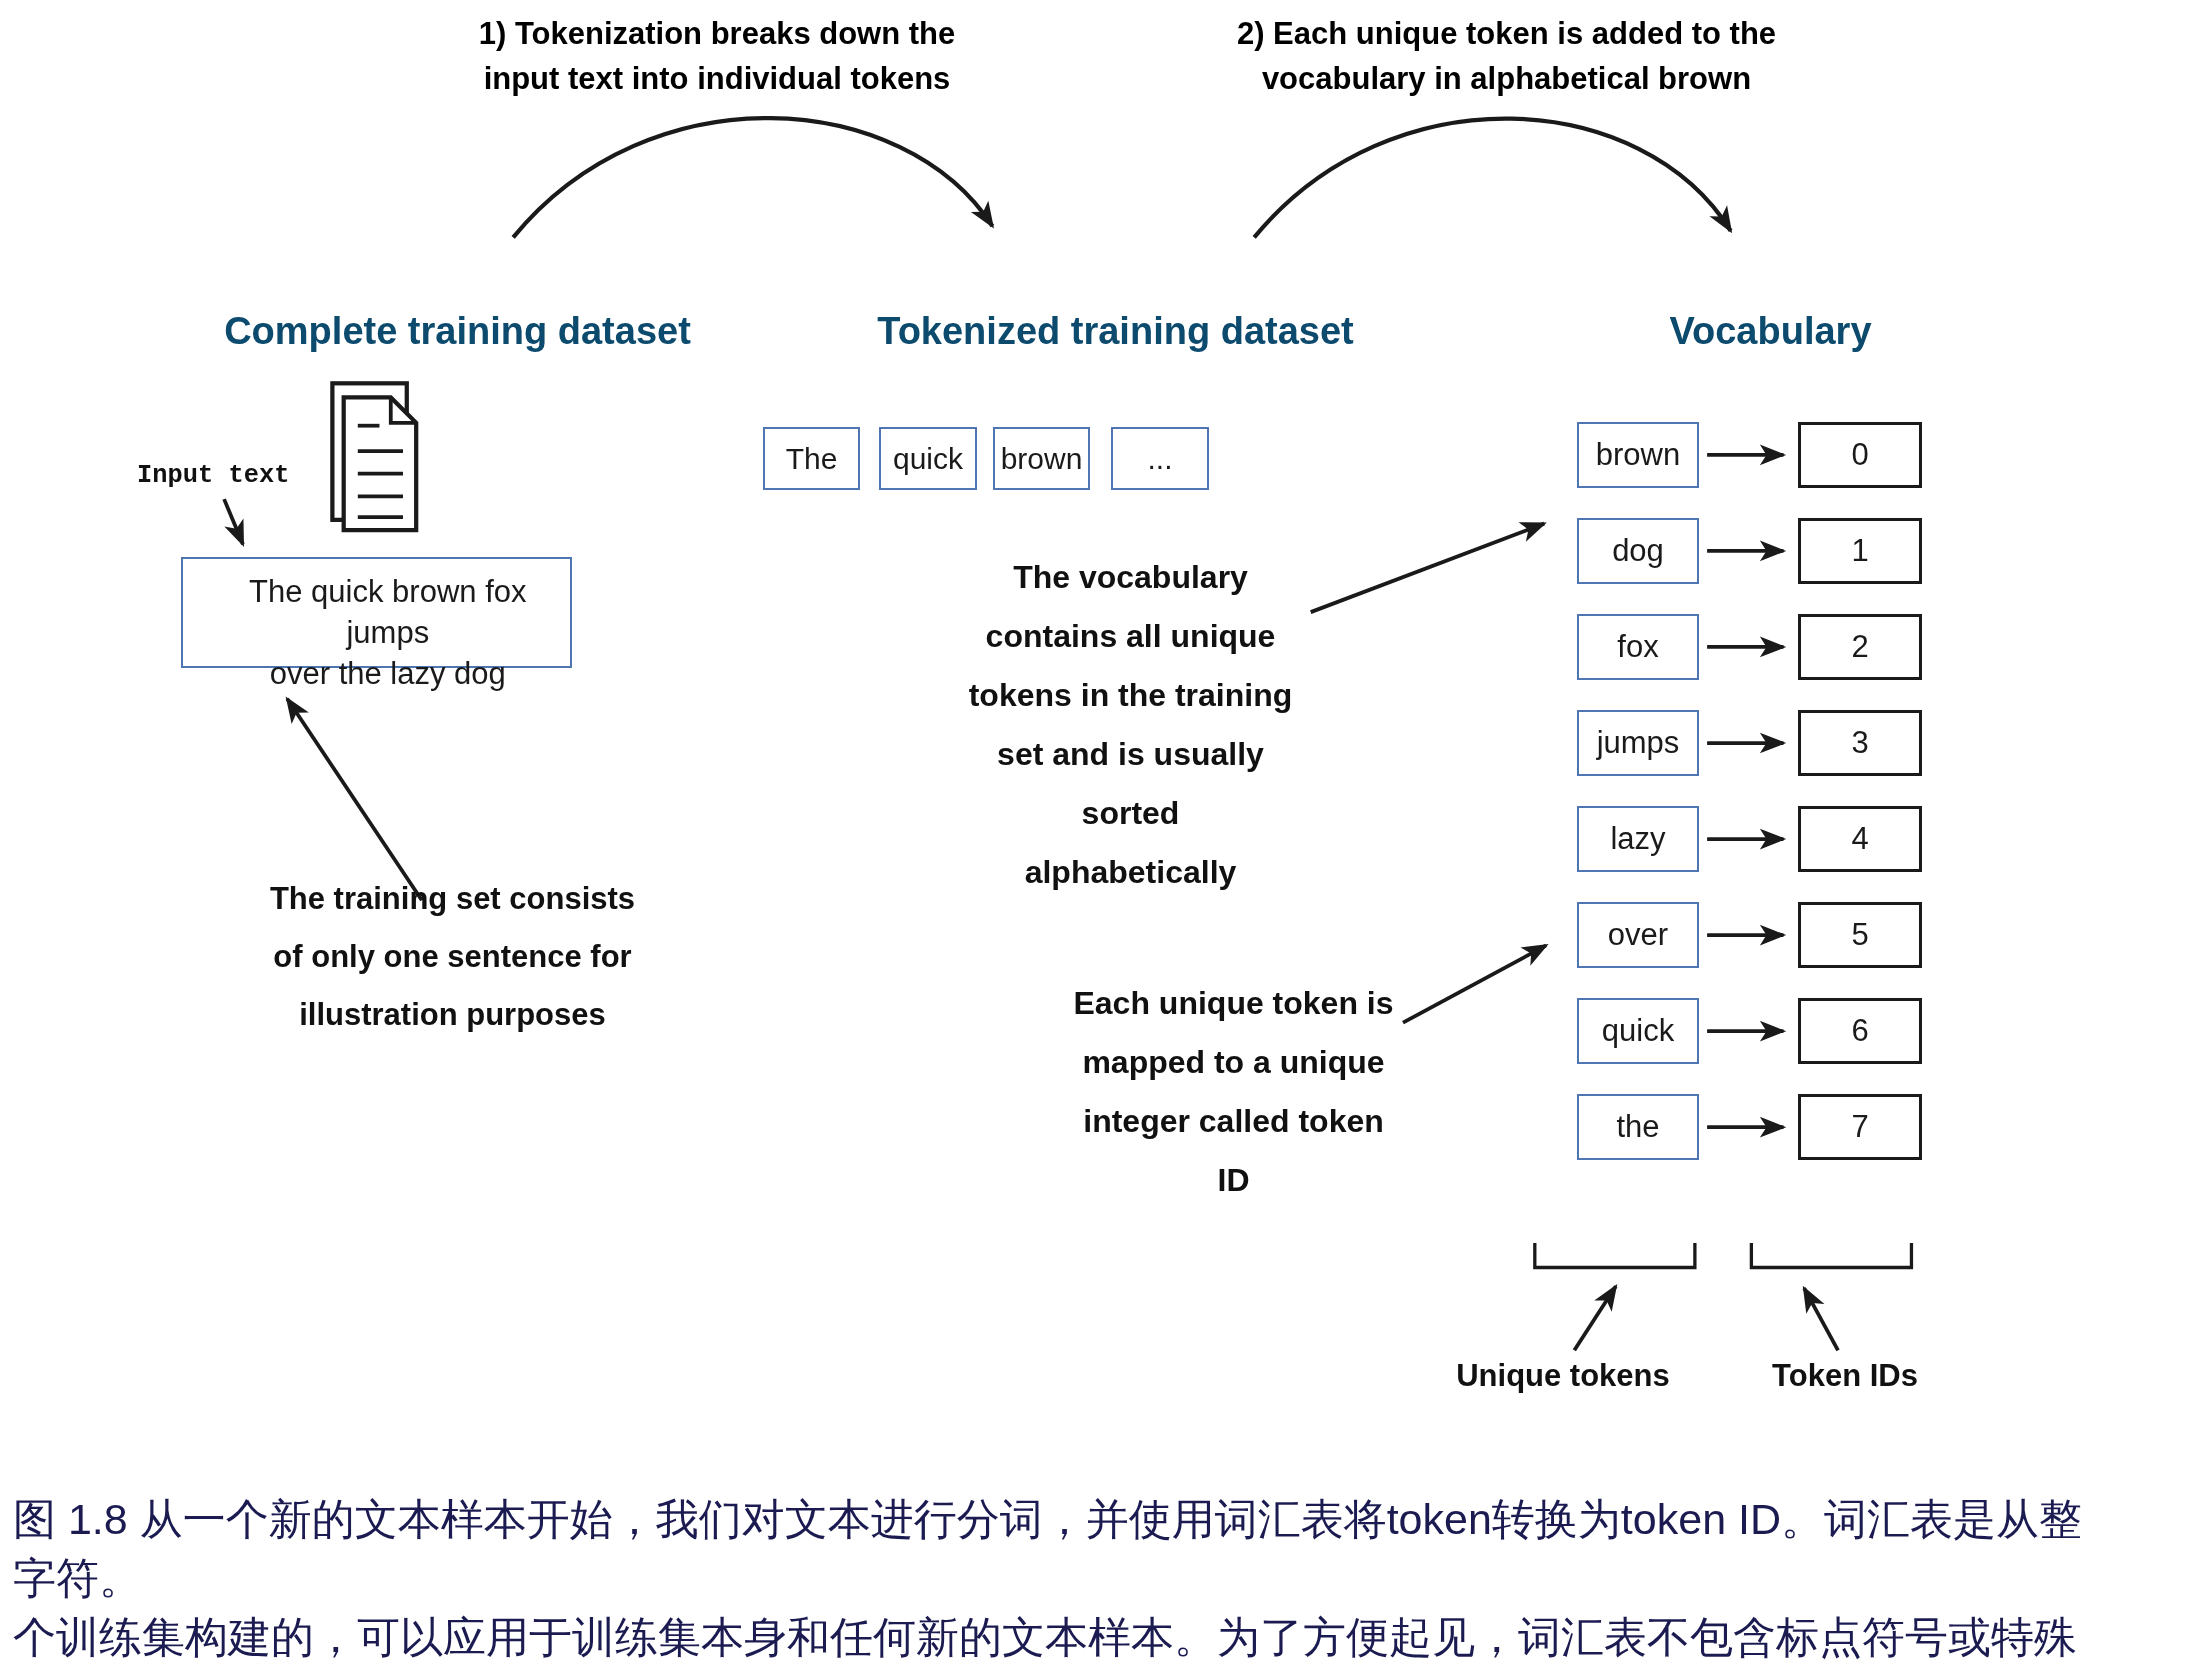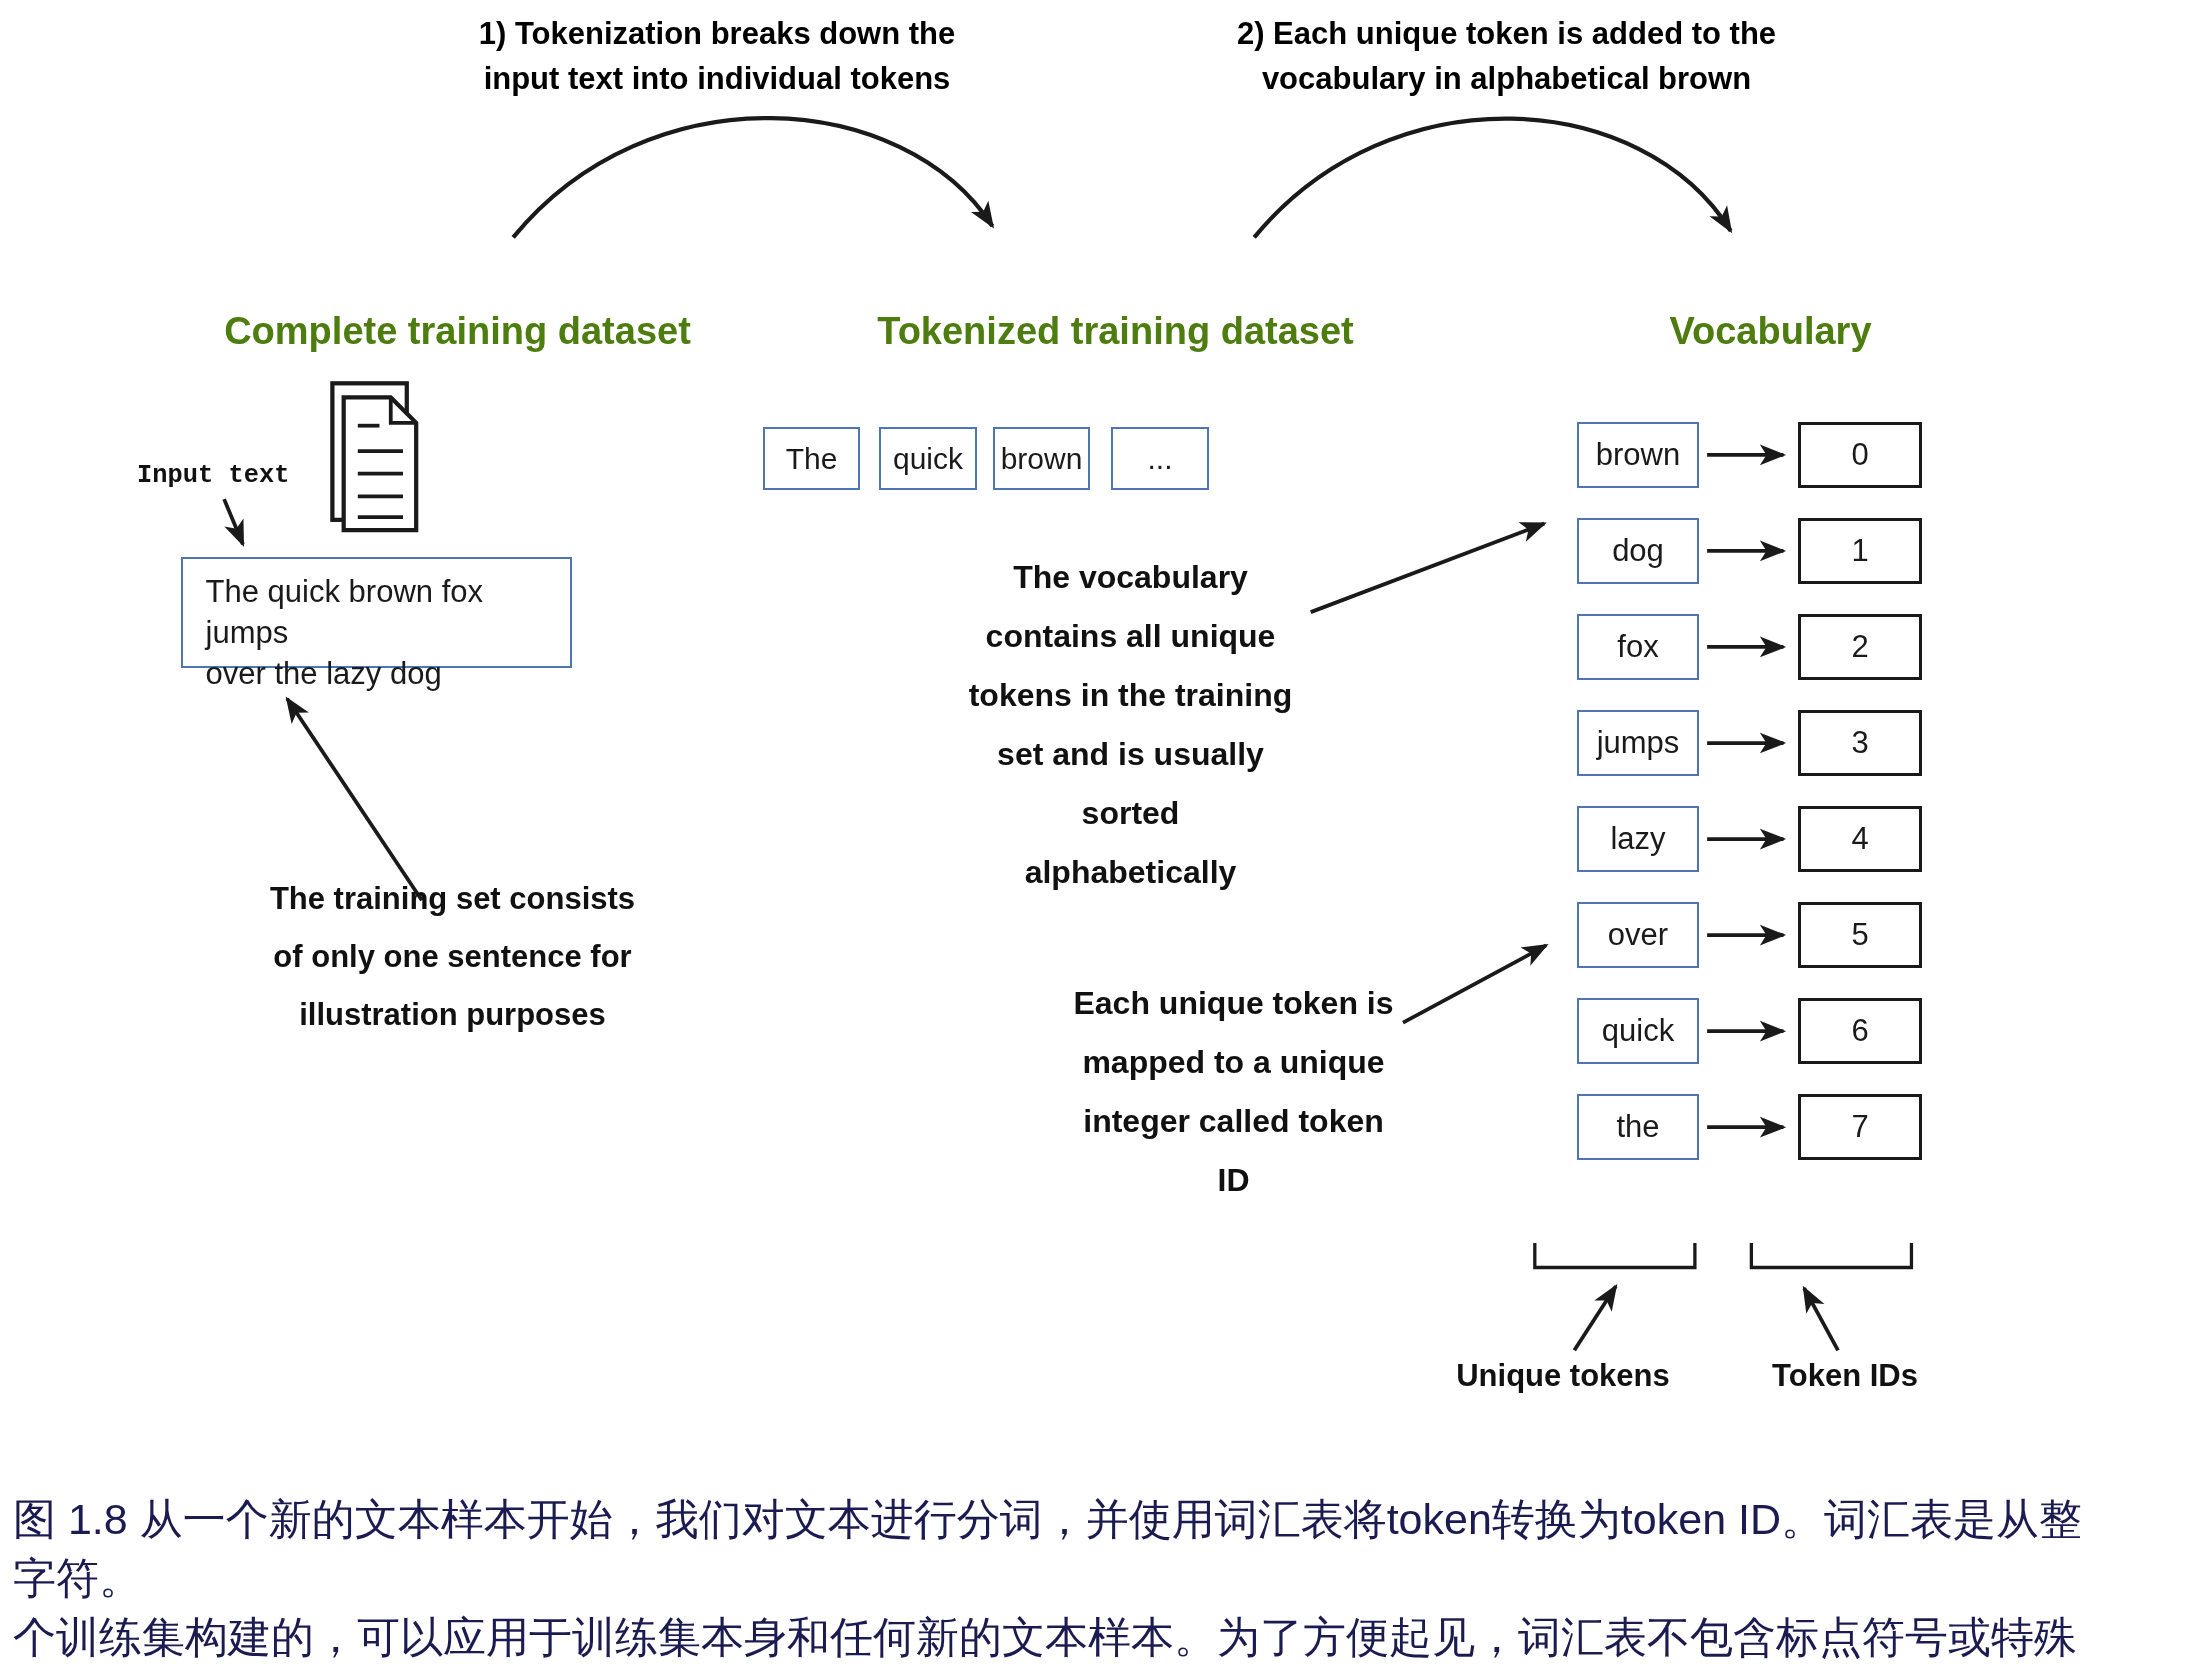--- a/index.html
+++ b/index.html
@@ -2,31 +2,31 @@
 <html style="font-size:15px"><head>
 <meta charset="utf-8">
 <style>
   html,body{margin:0;padding:0;background:#ffffff;}
   #page{position:relative;width:2209px;height:1680px;background:#ffffff;overflow:hidden;
         font-family:"Liberation Sans", sans-serif;color:#111;}
   .abs{position:absolute;}
   .bold{font-weight:700;}
   .ctr{text-align:center;}
   .ann{font-size:31px;font-weight:700;line-height:45px;text-align:center;color:#000000;}
-  .hdr{font-size:38px;font-weight:700;line-height:41px;text-align:center;color:#4d7c0f;}
+  .hdr{font-size:38px;font-weight:700;line-height:41px;text-align:center;color:#0c4a6e;}
   .notetxt{font-size:32px;font-weight:700;line-height:59px;text-align:center;color:#111;}
   .note33{font-size:31px;font-weight:700;line-height:58px;text-align:center;color:#111;}
   .tokbox{position:absolute;border:2.8px solid #4d76b3;background:#fff;display:flex;
           align-items:center;justify-content:center;font-size:30px;color:#1a1a1a;box-sizing:border-box;}
   .vtok{position:absolute;left:1577px;width:122px;height:66px;border:2.8px solid #4d76b3;background:#fff;
         display:flex;align-items:center;justify-content:center;font-size:31px;color:#1a1a1a;box-sizing:border-box;}
   .vid{position:absolute;left:1798px;width:124px;height:66px;border:3.8px solid #1a1a1a;background:#fff;
         display:flex;align-items:center;justify-content:center;font-size:31px;color:#1a1a1a;box-sizing:border-box;}
   .inputbox{position:absolute;left:181px;top:557px;width:391px;height:111px;border:2.8px solid #4d76b3;
-        background:#fff;box-sizing:border-box;font-size:31px;line-height:41px;padding:12.2px 0 0 22.6px;color:#1a1a1a;}
+        background:#fff;box-sizing:border-box;font-size:31px;line-height:41px;padding:12.2px 0 0 22.6px;color:#1a1a1a;text-align:center;}
   .caption{font-size:43px;line-height:59px;color:#1b1b52;white-space:nowrap;}
   svg{position:absolute;left:0;top:0;}
 </style>
 </head>
 <body>
 
 <div id="page">
 
   <svg width="2209" height="1680" viewBox="0 0 2346 1784">
     <defs>

